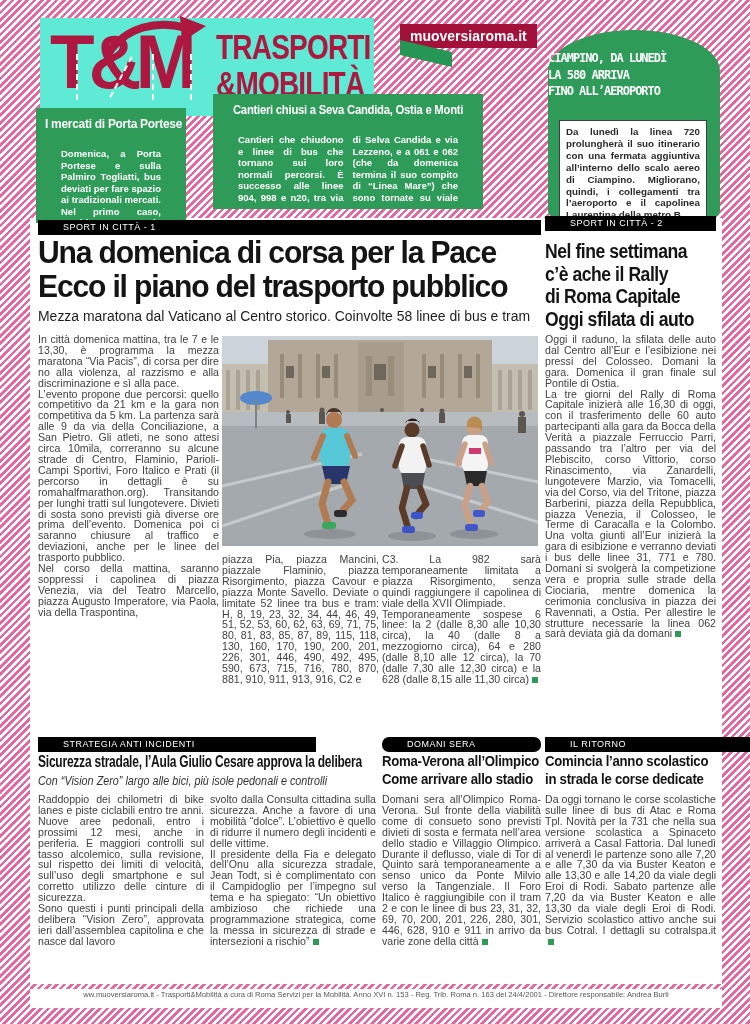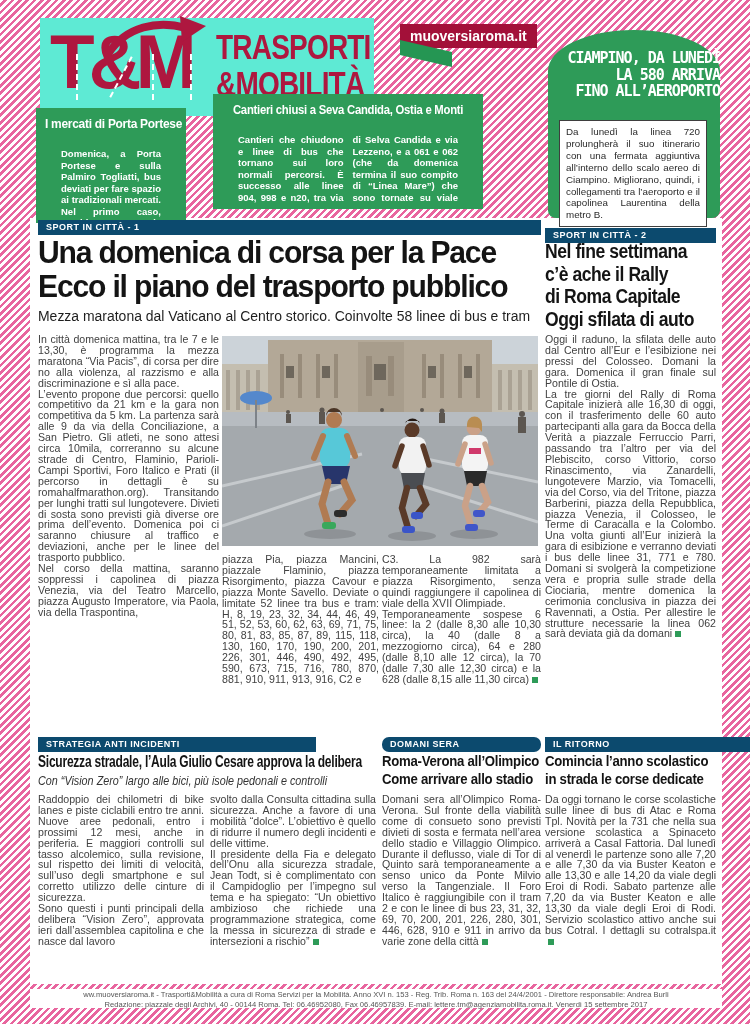--- a/index.html
+++ b/index.html
@@ -25,30 +25,30 @@
                 transform:skewY(13deg);transform-origin:0 0;}
   .green-box{background:#2e9b58;color:#fff;box-sizing:border-box;padding:7px 9px;}
   .gb-title{font-weight:bold;font-size:13px;line-height:17px;margin:0 0 2px 0;letter-spacing:-.3px;white-space:nowrap;}
   .gb-title.center{text-align:center;transform:scaleX(.87);transform-origin:0 0;width:115%;}
   .gb-body{font-weight:bold;font-size:9.5px;line-height:11.5px;text-align:justify;margin:16px;white-space:pre-line;}
   .box-mercati{left:36px;top:108px;width:150px;height:115px;}
   .box-cantieri{left:213px;top:94px;width:270px;height:115px;}
   .box-cantieri .gb-body{column-count:2;column-gap:9px;height:80px;overflow:hidden;}
   .road-sign{left:548px;top:30px;width:172px;height:188px;background:#2e9b58;
              border-radius:88px 88px 8px 8px / 42px 42px 8px 8px;}
-  .sign-lines{position:absolute;left:0;top:20px;width:100%;text-align:right;color:#fff;
-              font-family:"DejaVu Sans Mono",monospace;font-weight:bold;font-size:15px;
+  .sign-lines{position:absolute;left:0;top:20px;width:100%;text-align:left;color:#fff;
+              font-family:"DejaVu Sans Mono",monospace;font-weight:bold;font-size:12px;
               line-height:16.5px;letter-spacing:-1px;}
   .sign-note{position:absolute;left:11px;top:90px;width:148px;box-sizing:border-box;background:#fff;
-             border:1.5px solid #3e3e3e;padding:5px 6px;color:#2b2b2b;font-weight:normal;
+             border:1.5px solid #3e3e3e;padding:5px 6px;color:#2b2b2b;font-weight:bold;
              font-size:9.8px;line-height:11.9px;text-align:justify;white-space:pre-line;}
   
   .content-card{left:30px;top:218px;width:692px;height:790px;background:#fff;}
-  .kicker{background:#0c4a6e;color:#fff;font-size:9px;font-weight:bold;letter-spacing:.5px;
-          height:15px;line-height:15px;padding-left:8px;box-sizing:border-box;}
+  .kicker{background:#000000;color:#fff;font-size:9px;font-weight:normal;letter-spacing:.5px;
+          height:15px;line-height:15px;padding-left:25px;box-sizing:border-box;}
   .headline{font-weight:bold;color:#141414;}
   .btext{font-size:10.6px;line-height:10.9px;text-align:justify;color:#414141;margin:0;
          white-space:pre-line;hyphens:auto;overflow:hidden;}
   .endmark{display:inline-block;width:6px;height:6px;background:#2e9b58;margin-left:3px;}
   .main-head{left:38px;top:236px;width:520px;font-size:31px;line-height:33.5px;letter-spacing:-1.2px;
              transform:scaleX(.97);transform-origin:0 0;}
   .standfirst{left:38px;top:307px;width:560px;font-size:15.5px;color:#1e1e1e;
               transform:scaleX(.9);transform-origin:0 0;white-space:nowrap;}
   .side-head{left:545px;top:240px;width:192px;font-size:19.5px;line-height:22.5px;letter-spacing:-.5px;
              transform:scaleX(.9);transform-origin:0 0;}
@@ -217,21 +217,21 @@
     <polyline points="260,150 266,166 256,178" fill="none" stroke="#caa188" stroke-width="6.5" stroke-linecap="round"></polyline>
     <rect x="243" y="188" width="13" height="7" rx="3" fill="#4056c9"></rect>
     <rect x="251" y="174" width="12" height="7" rx="3" fill="#4056c9"></rect>
   </g>
 </svg>
 
 <p class="abs btext" style="left:222px;top:554px;width:157px;height:182px;">piazza Pia, piazza Mancini, piazzale Flaminio, piazza Risorgimento, piazza Cavour e piazza Monte Savello. Deviate o limitate 52 linee tra bus e tram: H, 8, 19, 23, 32, 34, 44, 46, 49, 51, 52, 53, 60, 62, 63, 69, 71, 75, 80, 81, 83, 85, 87, 89, 115, 118, 130, 160, 170, 190, 200, 201, 226, 301, 446, 490, 492, 495, 590, 673, 715, 716, 780, 870, 881, 910, 911, 913, 916, C2 e</p>
 <p class="abs btext" style="left:382px;top:554px;width:159px;height:182px;"><span>C3. La 982 sarà temporaneamente limitata a piazza Risorgimento, senza quindi raggiungere il capolinea di viale della XVII Olimpiade.
 Temporaneamente sospese 6 linee: la 2 (dalle 8,30 alle 10,30 circa), la 40 (dalle 8 a mezzogiorno circa), 64 e 280 (dalle 8,10 alle 12 circa), la 70 (dalle 7,30 alle 12,30 circa) e la 628 (dalle 8,15 alle 11,30 circa)</span><span class="endmark"></span></p>
 
-<div class="abs kicker" style="left:545px;top:228px;width:171px;">SPORT IN CITTÀ - 2</div>
+<div class="abs kicker" style="left:545px;top:216px;width:171px;">SPORT IN CITTÀ - 2</div>
 <div class="abs headline side-head">
   <div>Nel fine settimana</div>
   <div>c’è ache il Rally</div>
   <div>di Roma Capitale</div>
   <div>Oggi sfilata di auto</div>
 </div>
 <p class="abs btext" style="left:545px;top:334px;width:171px;height:402px;"><span>Oggi il raduno, la sfilata delle auto dal Centro all’Eur e l’esibizione nei pressi del Colosseo. Domani la gara. Domenica il gran finale sul Pontile di Ostia.
 La tre giorni del Rally di Roma Capitale inizierà alle 16,30 di oggi, con il trasferimento delle 60 auto partecipanti alla gara da Bocca della Verità a piazzale Ferruccio Parri, passando tra l’altro per via del Plebiscito, corso Vittorio, corso Rinascimento, via Zanardelli, lungotevere Marzio, via Tomacelli, via del Corso, via del Tritone, piazza Barberini, piazza della Repubblica, piazza Venezia, il Colosseo, le Terme di Caracalla e la Colombo. Una volta giunti all’Eur inizierà la gara di esibizione e verranno deviati i bus delle linee 31, 771 e 780. Domani si svolgerà la competizione vera e propria sulle strade della Ciociaria, mentre domenica la cerimonia conclusiva in piazza dei Ravennati, a Ostia. Per allestire le strutture necessarie la linea 062 sarà deviata già da domani</span><span class="endmark"></span></p>
 
 <div class="abs kicker" style="left:38px;top:737px;width:278px;">STRATEGIA ANTI INCIDENTI</div>
@@ -252,14 +252,13 @@
 <div class="abs kicker" style="left:545px;top:737px;width:205px;">IL RITORNO</div>
 <div class="abs headline br-head" style="left:545px;top:752px;width:204px;">
   <div>Comincia l’anno scolastico</div>
   <div>in strada le corse dedicate</div>
 </div>
 <p class="abs btext" style="left:545px;top:794px;width:171px;height:190px;"><span>Da oggi tornano le corse scolastiche sulle linee di bus di Atac e Roma Tpl. Novità per la 731 che nella sua versione scolastica a Spinaceto arriverà a Casal Fattoria. Dal lunedì al venerdì le partenze sono alle 7,20 e alle 7,30 da via Buster Keaton e alle 13,30 e alle 14,20 da viale degli Eroi di Rodi. Sabato partenze alle 7,20 da via Buster Keaton e alle 13,30 da viale degli Eroi di Rodi. Servizio scolastico attivo anche sui bus Cotral. I dettagli su cotralspa.it</span><span class="endmark"></span></p>
 
 <div class="abs footer-divider"></div>
 <div class="abs footer">
   <div>ww.muoversiaroma.it - Trasporti&amp;Mobilità a cura di Roma Servizi per la Mobilità. Anno XVI n. 153 - Reg. Trib. Roma n. 163 del 24/4/2001 - Direttore responsabile: Andrea Burli</div>
-  <div>Redazione: piazzale degli Archivi, 40 - 00144 Roma. Tel: 06.46952080, Fax 06.46957839. E-mail: lettere.tm@agenziamobilita.roma.it. Venerdì 15 settembre 2017</div>
 </div>
 
 </body></html>

